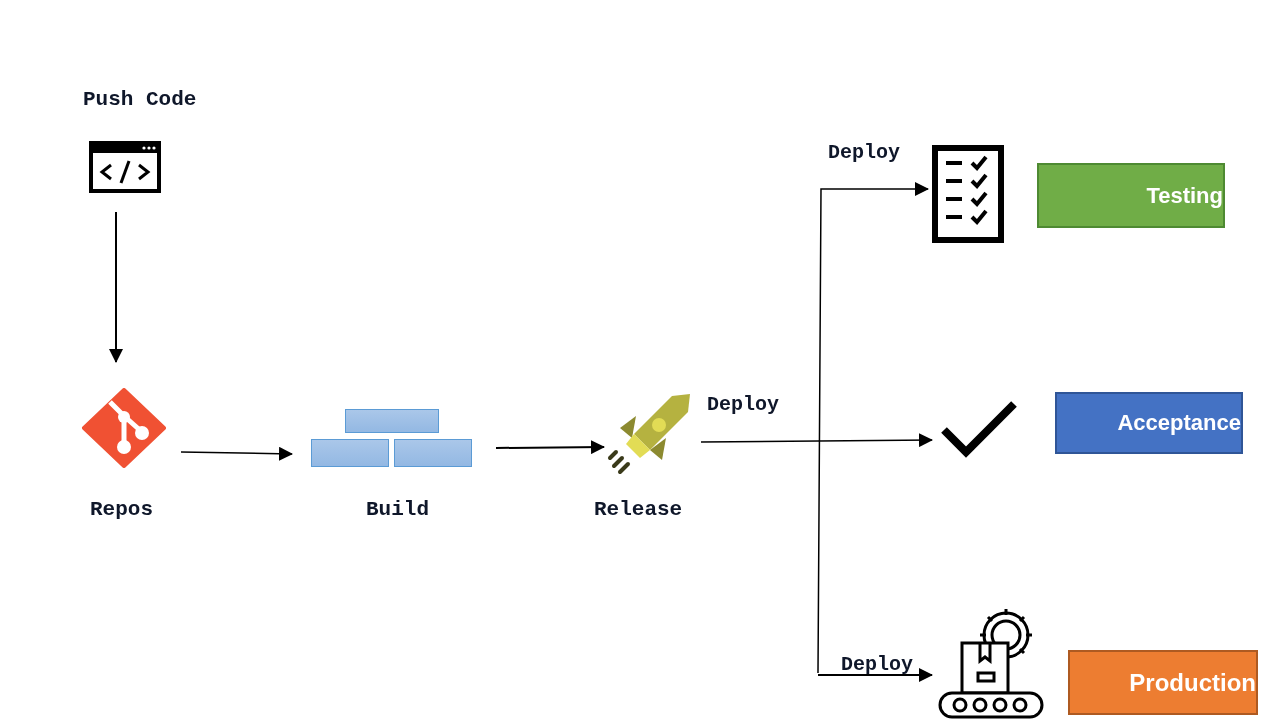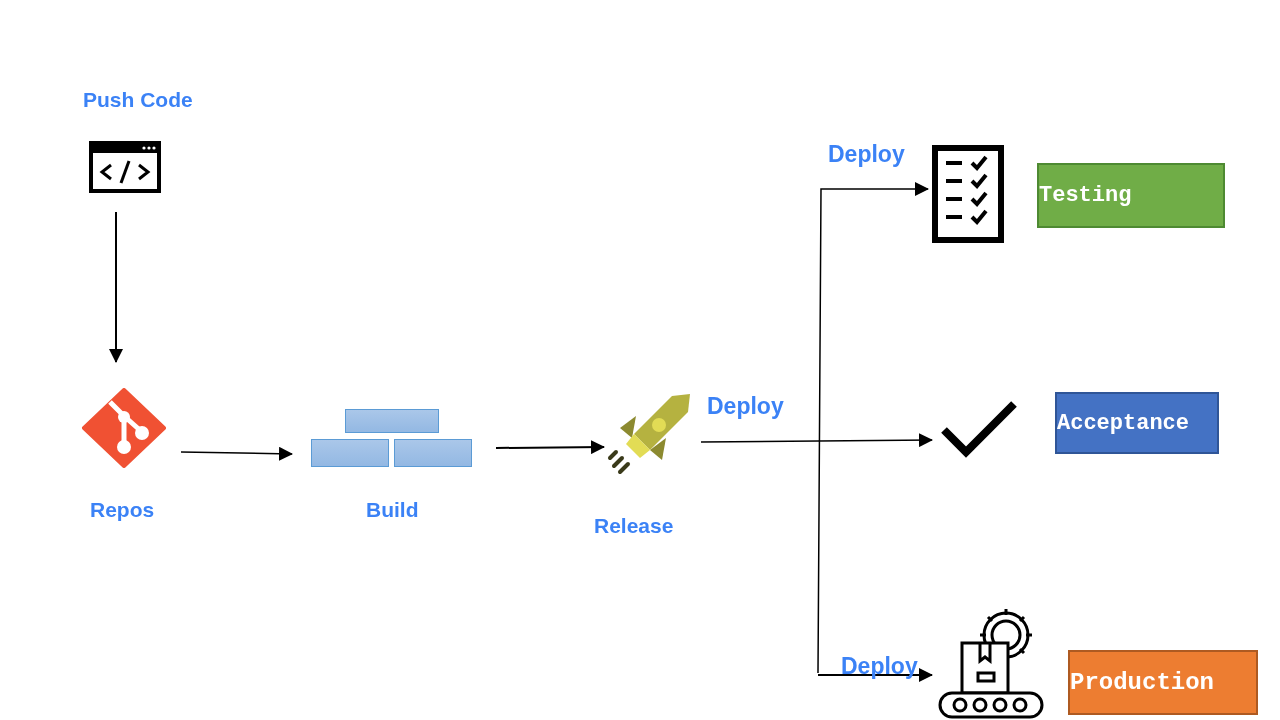--- a/index.html
+++ b/index.html
@@ -2,32 +2,32 @@
 <html><head>
 <meta charset="utf-8">
 <style>
   html, body { margin: 0; padding: 0; }
   body {
     width: 1280px; height: 720px; background: #ffffff;
     position: relative; overflow: hidden;
     font-family: "Liberation Sans", "DejaVu Sans", sans-serif;
   }
   .lbl {
-    position: absolute; font-weight: bold; color: #3b82f6;
-    font-size: 21px; white-space: nowrap;
+    position: absolute; font-weight: bold; color: #0f172a;
+    font-size: 21px; white-space: nowrap; font-family: Liberation Mono, monospace;
   }
-  .lbl.small { font-size: 23px; }
+  .lbl.small { font-size: 20px; }
   svg.wires { position: absolute; left: 0; top: 0; }
   .icon { position: absolute; }
   .env {
-    position: absolute; display: flex; align-items: center; justify-content: flex-start;
-    color: #fff; font-weight: bold; font-size: 22px; box-sizing: border-box; font-family: Liberation Mono, monospace;
+    position: absolute; display: flex; align-items: center; justify-content: flex-end;
+    color: #fff; font-weight: bold; font-size: 22px; box-sizing: border-box;
   }
   .env.testing { left: 1037px; top: 163px; width: 188px; height: 65px; border: 2px solid #4e8a32; }
-  .env.acceptance { left: 1055px; top: 392px; width: 164px; height: 62px; border: 2px solid #2f5597; }
+  .env.acceptance { left: 1055px; top: 392px; width: 188px; height: 62px; border: 2px solid #2f5597; }
   .env.production { left: 1068px; top: 650px; width: 190px; height: 65px; border: 2px solid #ae5a21; font-size: 24px; }
   .brick { position: absolute; box-sizing: border-box; border: 1.5px solid #5b9bd5;
            background: linear-gradient(#aac7e9, #93b8e3); }
 </style>
 </head>
 <body>
 
 <svg class="wires" width="1280" height="720">
   <defs>
     <marker id="ah" markerWidth="10" markerHeight="10" refX="9" refY="5" orient="auto" markerUnits="userSpaceOnUse">
@@ -77,21 +77,21 @@
 <svg class="icon" style="left:606px; top:390px;" width="90" height="86" viewBox="0 0 90 86">
   <path d="M30,26 L14,38 L26,48 Z" fill="#8c8a30"></path>
   <path d="M60,48 L56,70 L44,60 Z" fill="#8c8a30"></path>
   <path d="M84,4 L66,6 L28,44 L44,60 L82,22 Z" fill="#b5b240"></path>
   <path d="M28,44 L20,54 L34,68 L44,60 Z" fill="#e2dc55"></path>
   <circle cx="53" cy="35" r="7" fill="#e2dc55"></circle>
   <path d="M10,62 L4,68" stroke="#3a3a1a" stroke-width="4" stroke-linecap="round"></path>
   <path d="M16,68 L8,76" stroke="#3a3a1a" stroke-width="4" stroke-linecap="round"></path>
   <path d="M22,74 L14,82" stroke="#3a3a1a" stroke-width="4" stroke-linecap="round"></path>
 </svg>
-<div class="lbl" style="left:594px; top:514px;">Release</div>
+<div class="lbl" style="left:594px; top:498px;">Release</div>
 
 <div class="lbl small" style="left:707px; top:393px;">Deploy</div>
 <div class="lbl small" style="left:828px; top:141px;">Deploy</div>
 <div class="lbl small" style="left:841px; top:653px;">Deploy</div>
 
 <svg class="icon" style="left:932px; top:145px;" width="72" height="98" viewBox="0 0 72 98">
   <rect x="3" y="3" width="66" height="92" fill="#fff" stroke="#000" stroke-width="6"></rect>
   <g stroke="#000" stroke-width="4" fill="none">
     <line x1="14" y1="18" x2="30" y2="18"></line>
       <path d="M40,18 L45,23 L54,12"></path>

